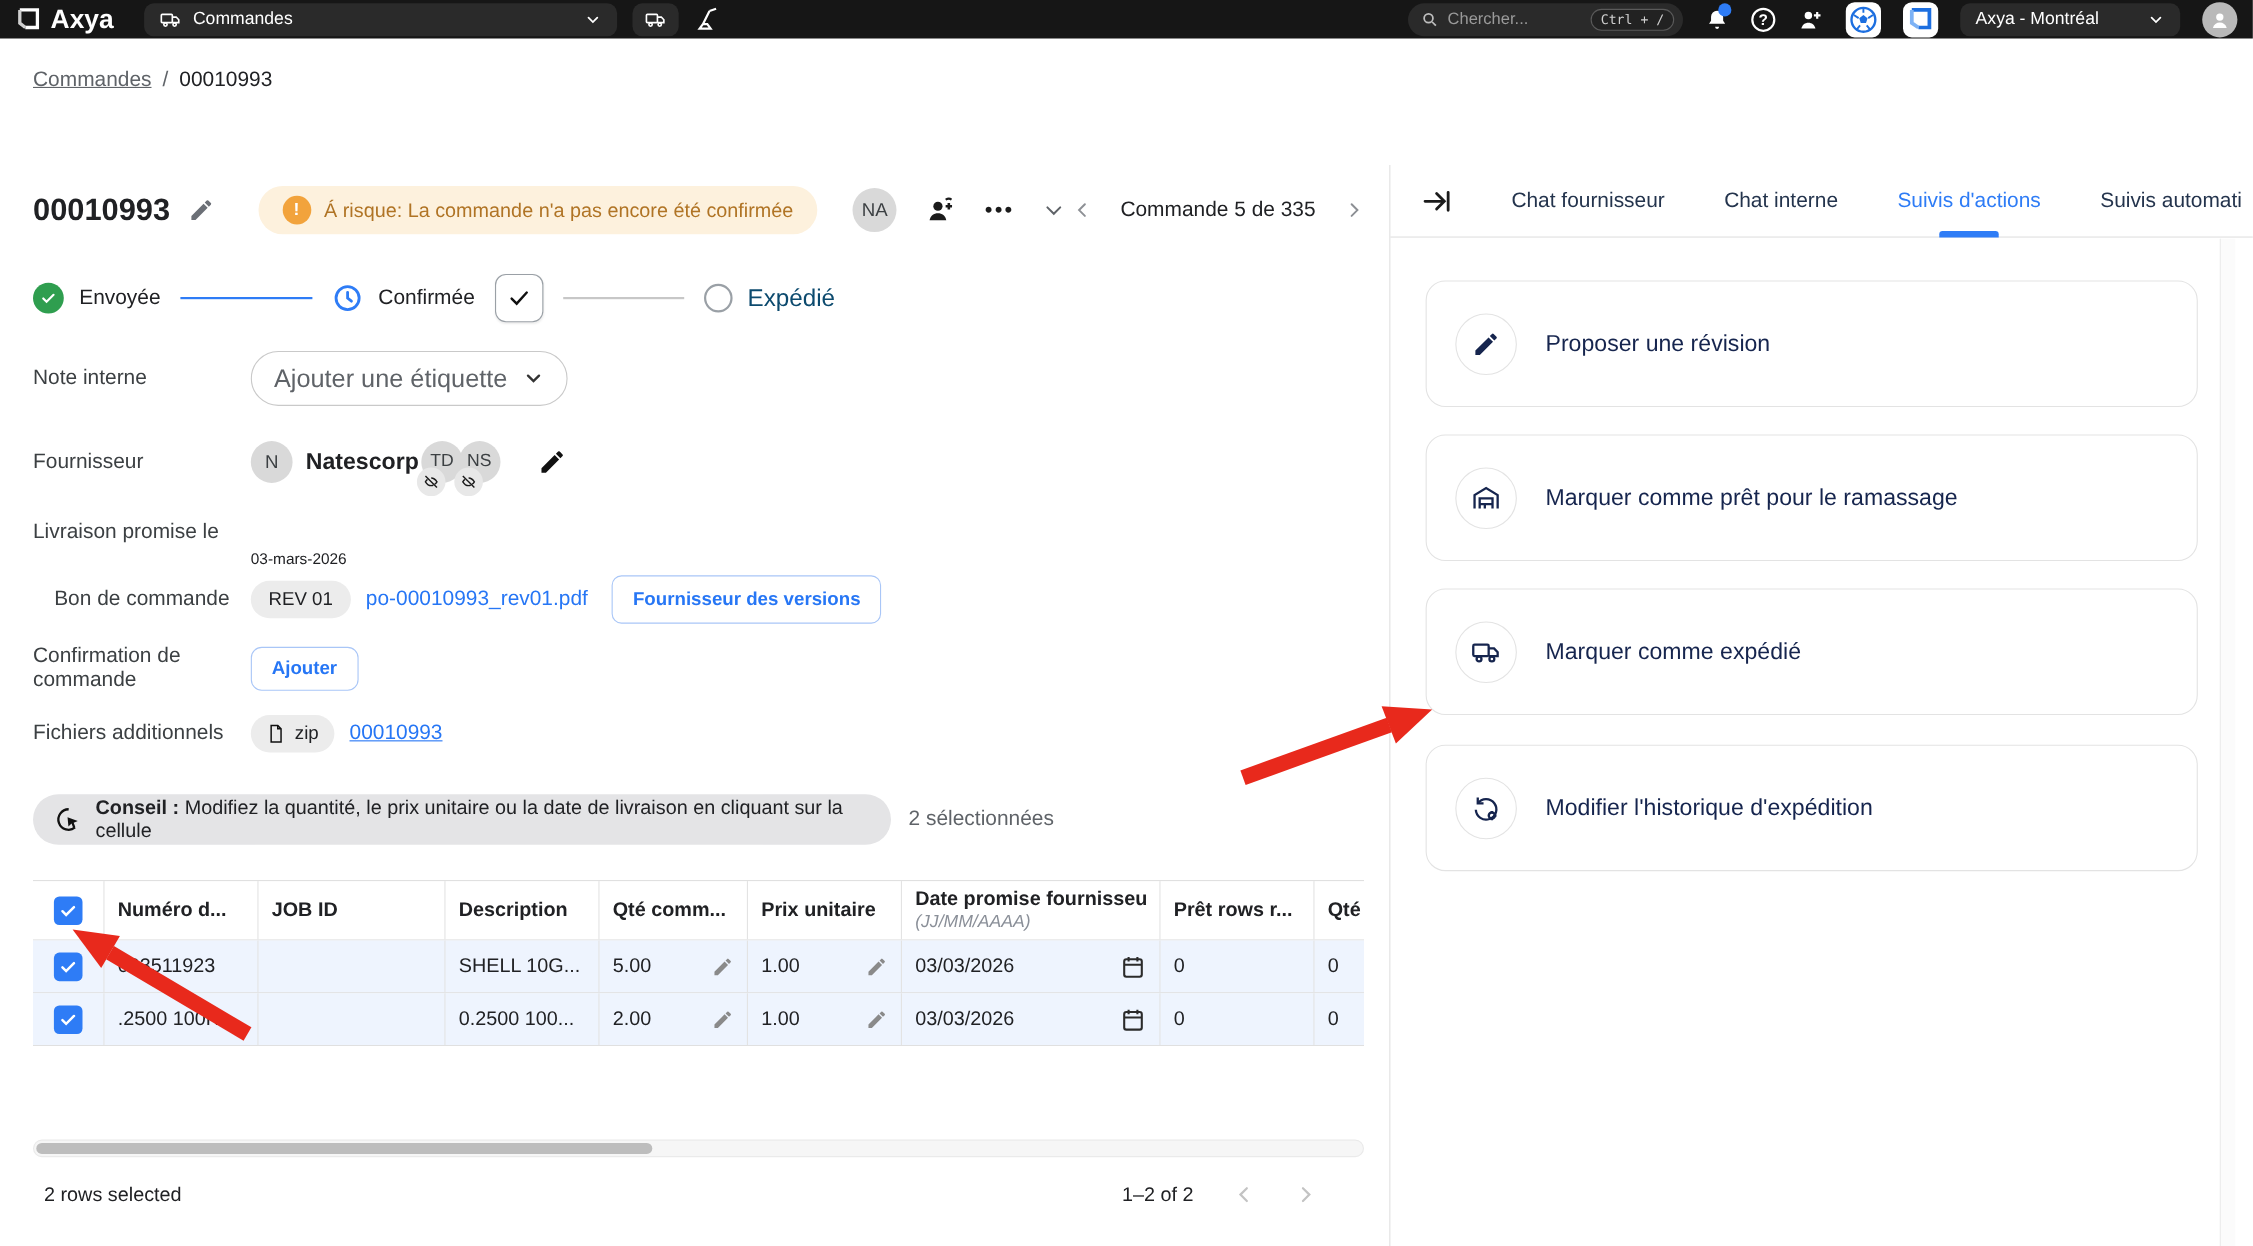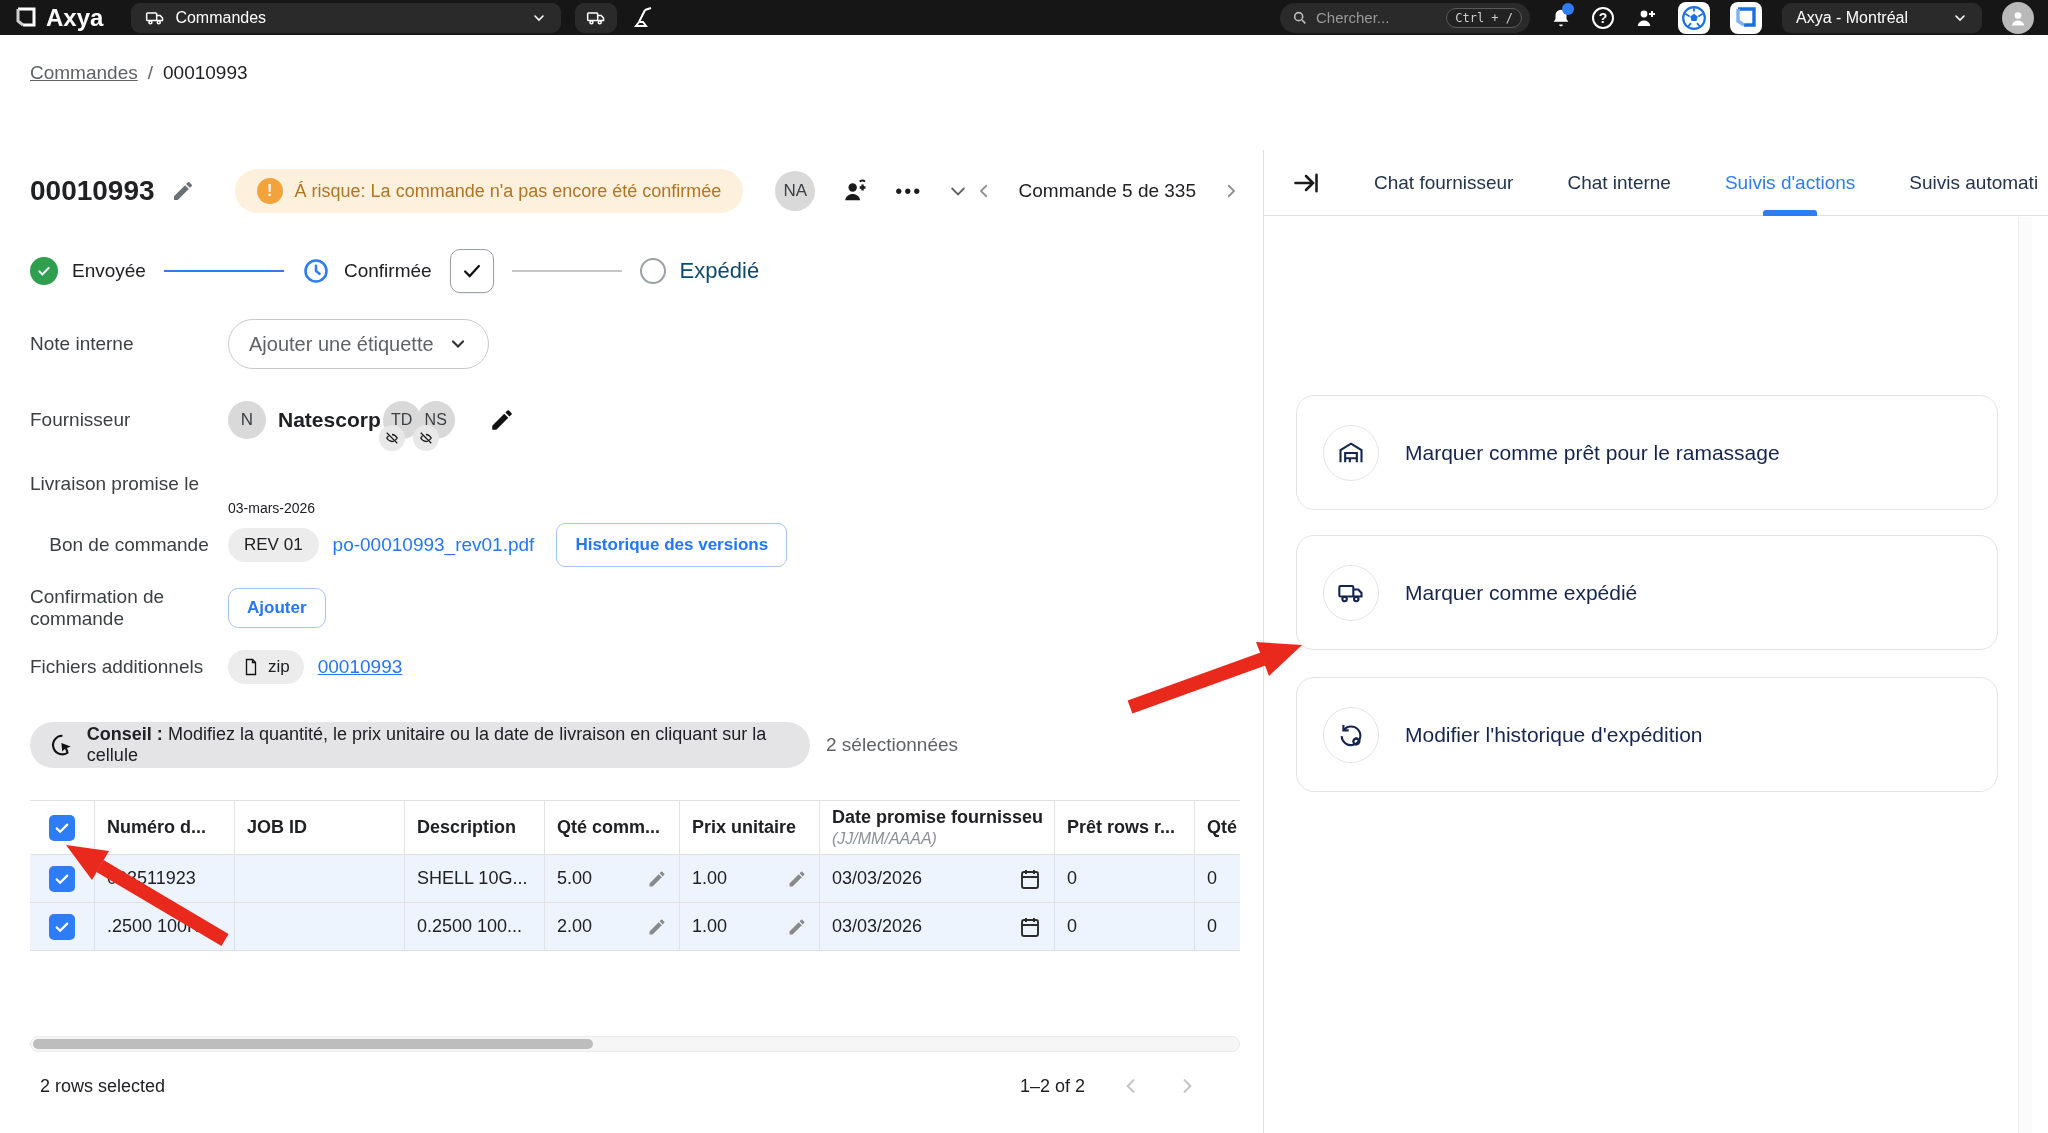--- a/index.html
+++ b/index.html
@@ -71,21 +71,21 @@
                  background:#fff; margin-left:18px; display:flex; align-items:center;
                  justify-content:center; box-shadow:0 1px 2px rgba(0,0,0,.08); }
   .circle-gray { width:26px; height:26px; border-radius:50%; border:2px solid #9aa0a6; }
   .step-label-gray { color:#0c4a6e; font-size:22px; margin-left:14px; }
 
   
   .field-row { position:absolute; left:30px; width:1210px; height:52px;
                display:flex; align-items:center; }
   .field-label { width:198px; font-size:19px; color:#3c4043; flex:none; }
   .tag-pill { height:50px; border:1px solid #c9c9c9; border-radius:25px; display:flex;
-              align-items:center; gap:14px; padding:0 20px; color:#5f6368; font-size:20px; }
+              align-items:center; gap:14px; padding:0 20px; color:#5f6368; font-size:23px; }
   .sup-avatar { width:38px; height:38px; border-radius:50%; background:#d9d9d9; color:#3c4043;
                 font-size:17px; display:flex; align-items:center; justify-content:center; }
   .sup-name { font-size:21px; margin:0 6px 0 12px;font-weight:bold; }
   .member { position:relative; width:38px; height:38px; border-radius:50%; background:#d9d9d9;
             color:#3c4043; font-size:16px; display:flex; align-items:center;
             justify-content:center; margin-left:-4px; }
   .member .eye-badge { position:absolute; left:-4px; bottom:-12px; width:26px; height:26px;
             border-radius:50%; background:#e8e8e8; color:#1b1b1b; display:flex;
             align-items:center; justify-content:center; }
   .value-strong { font-size:14px;margin-top:48px; }
@@ -370,21 +370,21 @@
 
 <div class="field-row" style="top:458px;">
   <span class="field-label">Livraison promise le</span>
   <span class="value-strong">03-mars-2026</span>
 </div>
 
 <div class="field-row" style="top:519px;text-align:center;">
   <span class="field-label">Bon de commande</span>
   <span class="rev-pill">REV 01</span>
   <span class="link">po-00010993_rev01.pdf</span>
-  <span class="btn-outline-blue">Historique des versions</span>
+  <span class="btn-outline-blue">Fournisseur des versions</span>
 </div>
 
 <div class="field-row" style="top:582px;">
   <span class="field-label">Confirmation de commande</span>
   <span class="btn-outline-blue" style="margin-left:0; height:40px; border-radius:10px;">Ajouter</span>
 </div>
 
 <div class="field-row" style="top:641px;">
   <span class="field-label">Fichiers additionnels</span>
   <span class="zip-pill">
@@ -527,20 +527,28 @@
           <path d="M3 12h13M12 6l6 6-6 6M21 5v14"></path>
         </g>
       </svg>
     <span class="tab">Chat fournisseur</span>
     <span class="tab">Chat interne</span>
     <span class="tab active">Suivis d'actions</span>
     <span class="tab">Suivis automati</span>
   </div>
   <div class="vscroll"></div>
 
+  <div class="card" style="top:105px;">
+    <span class="card-ic">
+        <svg width="26" height="26" viewBox="0 0 24 24">
+          <path d="M3 17.25V21h3.75L17.8 9.94l-3.75-3.75L3 17.25zM20.7 7.04a1 1 0 0 0 0-1.41l-2.34-2.34a1 1 0 0 0-1.41 0l-1.83 1.83 3.75 3.75 1.83-1.83z" fill="currentColor"></path>
+        </svg>
+      </span>
+    <span class="card-label">Proposer une révision</span>
+  </div>
 
   <div class="card" style="top:245px;">
     <span class="card-ic">
         <svg width="28" height="28" viewBox="0 0 24 24">
           <g fill="none" stroke="currentColor" stroke-width="1.8">
             <path d="M3 20V9.5L12 4l9 5.5V20"></path>
             <path d="M7 20v-8h10v8"></path>
             <path d="M7 16.5h10M11 16.5V20"></path>
           </g>
         </svg>

